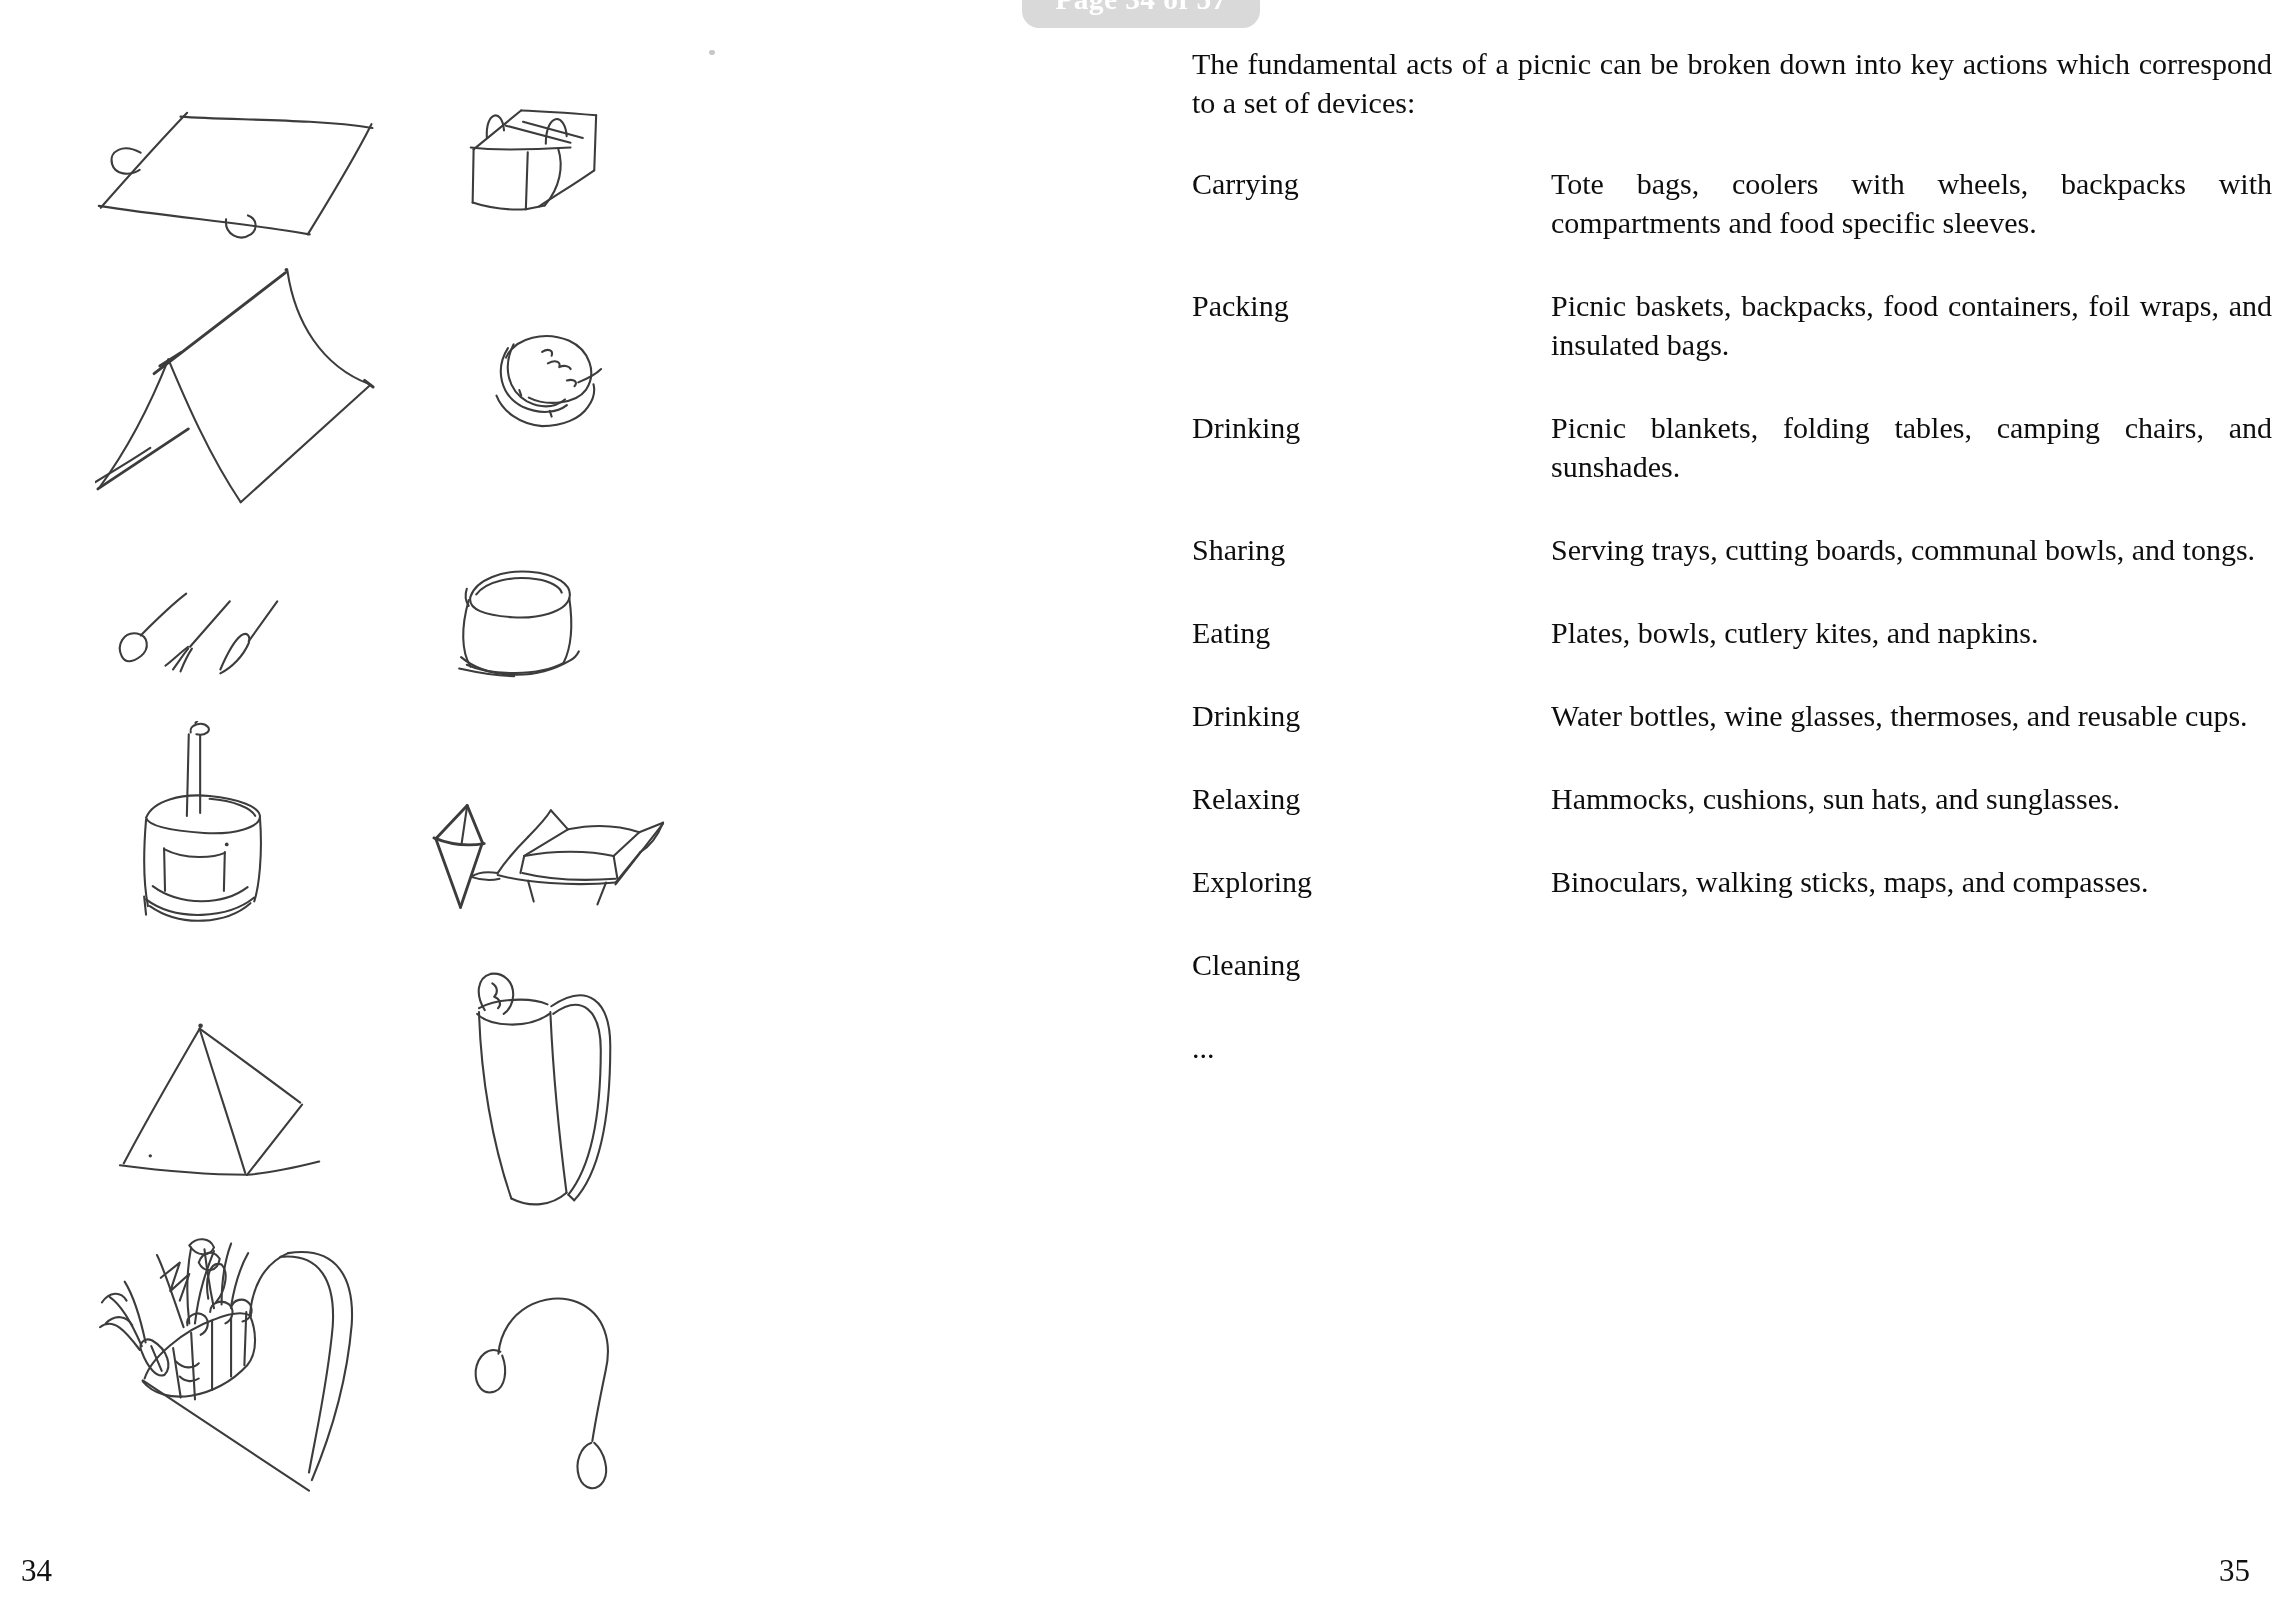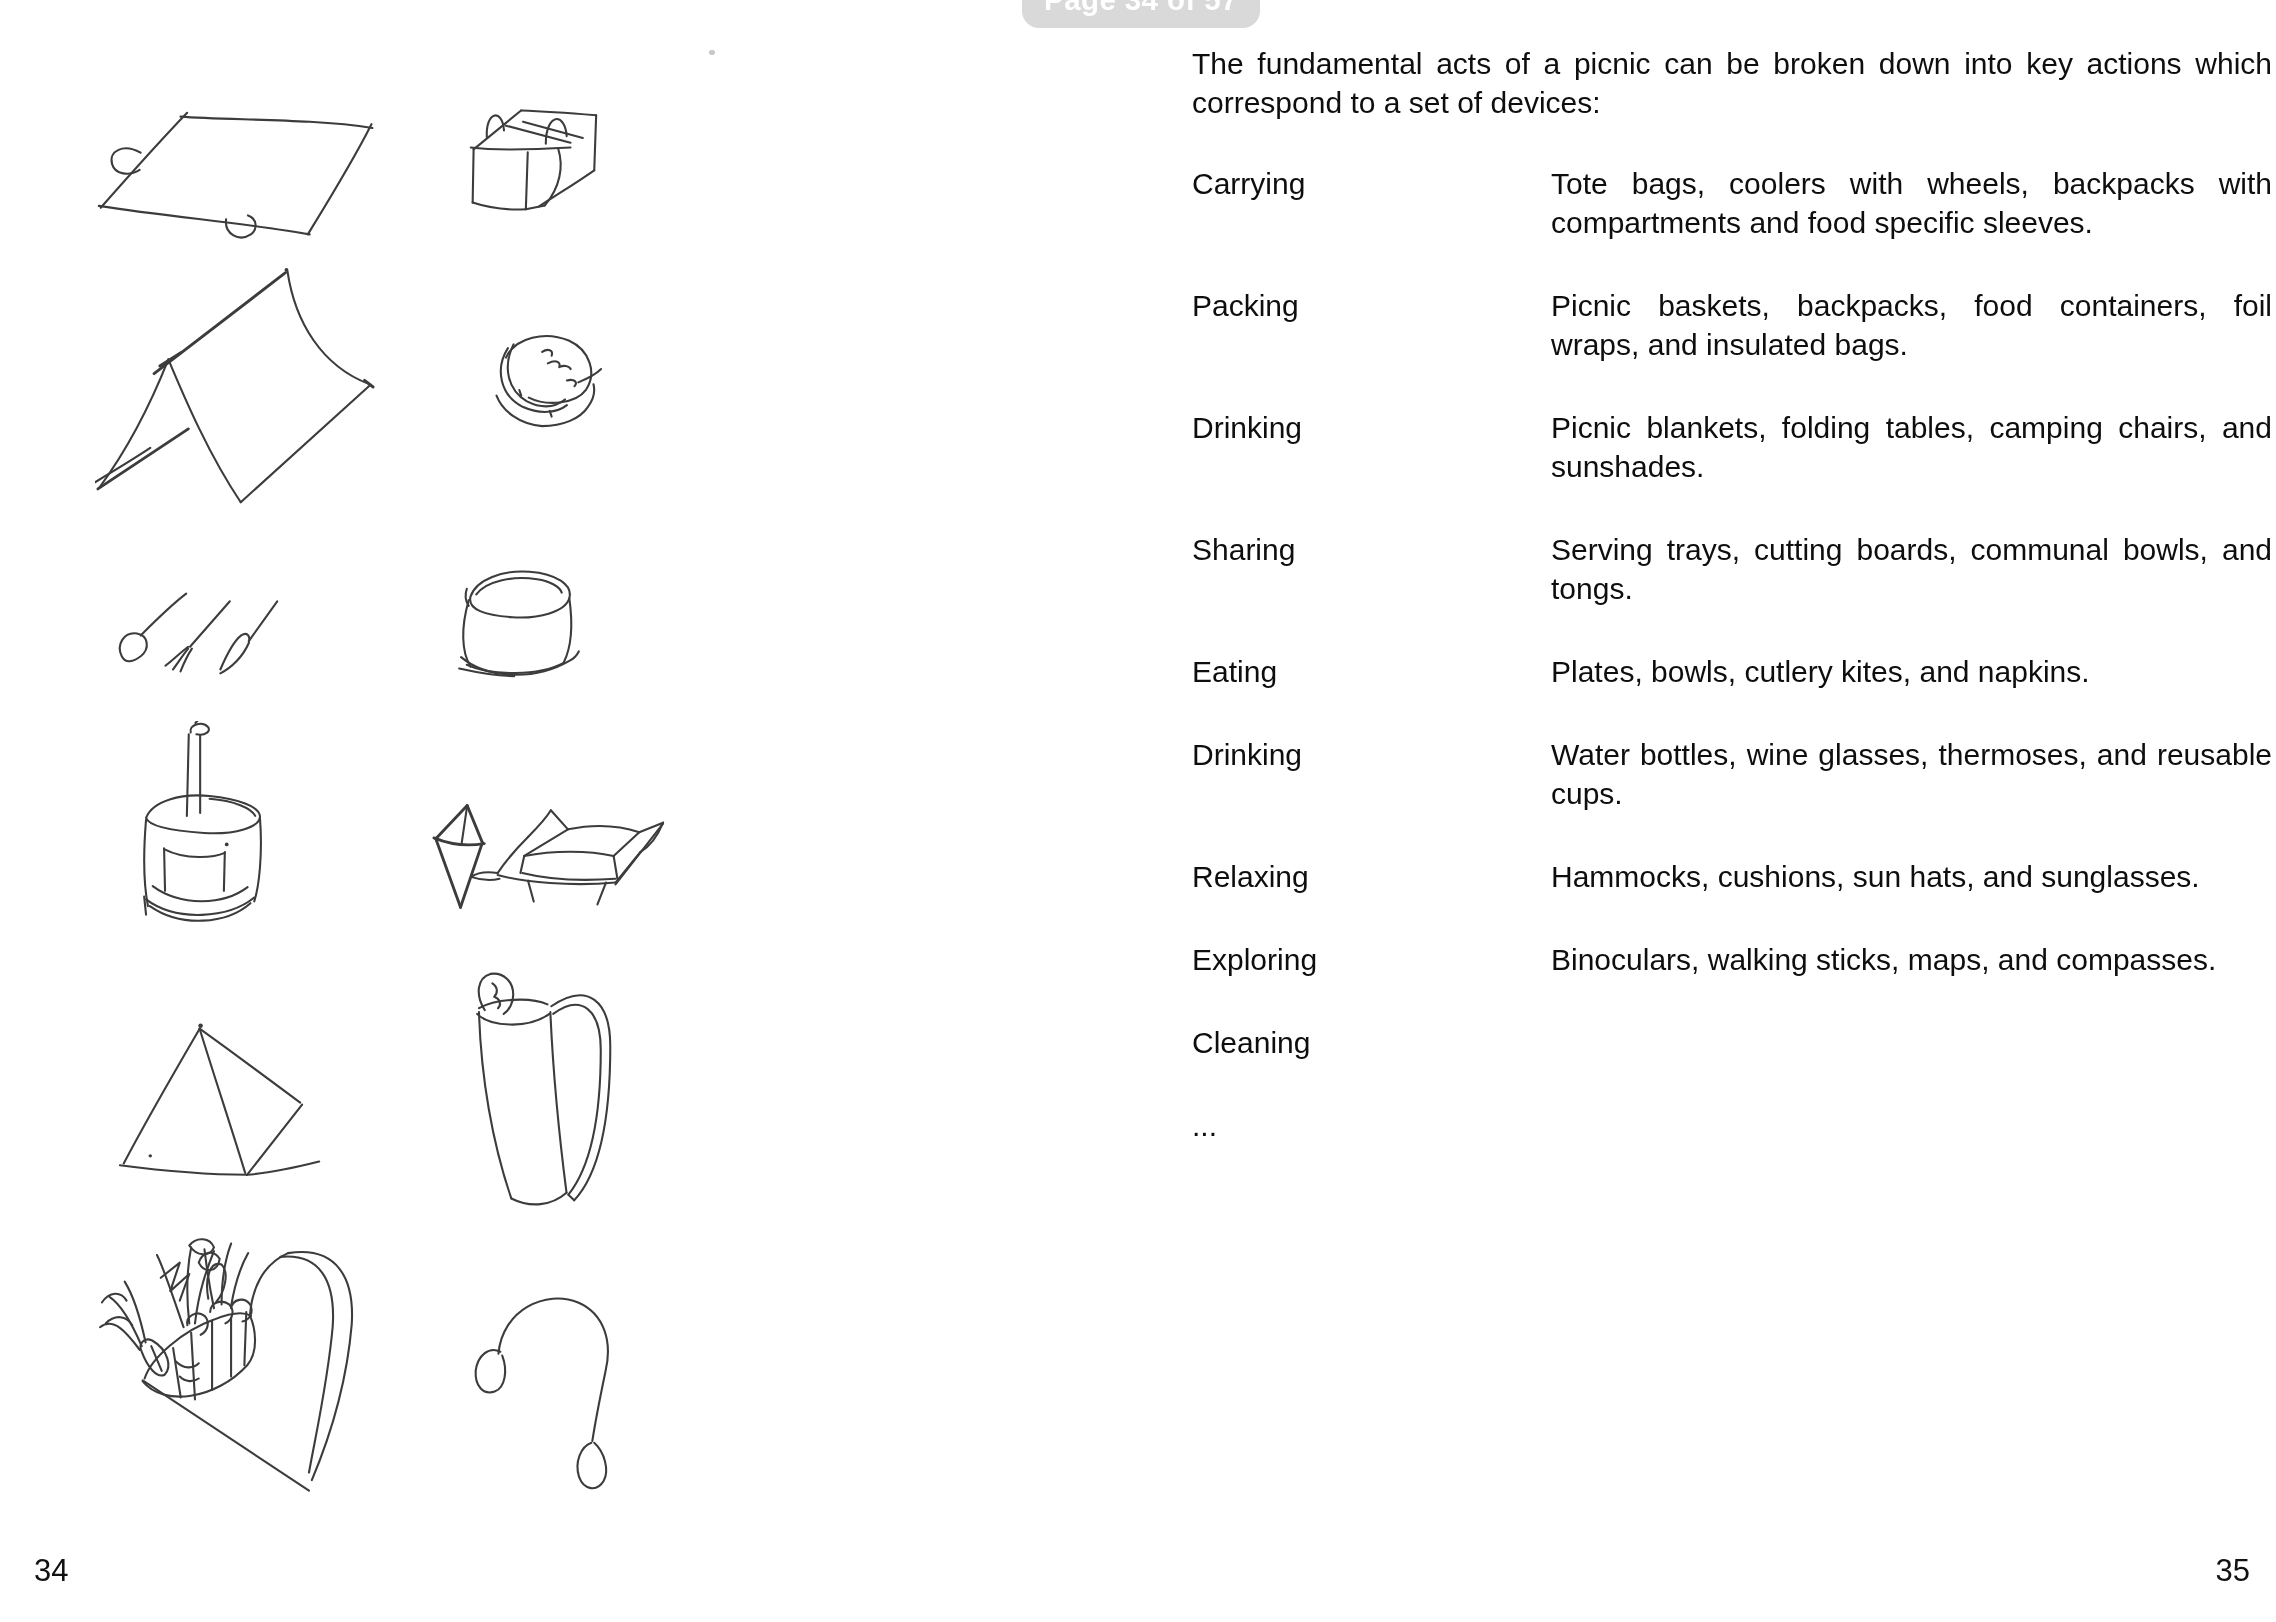--- a/index.html
+++ b/index.html
@@ -1,34 +1,34 @@
 <!DOCTYPE html>
 <html style="font-size:15px"><head>
 <meta charset="utf-8">
 <style>
   html,body{margin:0;padding:0;background:#ffffff;}
   .screen{
     position:relative;width:2277px;height:1623px;background:#ffffff;
-    font-family:Liberation Sans, sans-serif;color:#0e0e0e;overflow:hidden;
+    font-family:Liberation Serif, serif;color:#0e0e0e;overflow:hidden;
   }
   
   .badge{
     position:absolute;left:1022px;top:-28.5px;width:238px;height:56px;
     background:#d9d9d9;border-radius:17px;
     display:flex;align-items:center;justify-content:center;
   }
   .badge span{color:#ffffff;font-size:29.5px;font-weight:600;letter-spacing:0.4px;}
   
   .textblock{position:absolute;left:1192px;top:44px;width:1080px;font-size:30px;line-height:39px;}
   .intro{margin:0 0 42px 0;text-align:justify;}
   .action-row{display:grid;grid-template-columns:359px 721px;margin-bottom:44px;}
   .action-desc{text-align:justify;}
   .ellipsis-row{font-size:30px;}
   .pagenum{position:absolute;top:1553px;font-size:31px;color:#111;}
-  .pagenum.left{left:34px;}
+  .pagenum.left{left:21px;}
   .pagenum.right{right:27px;}
   .speck{position:absolute;left:709px;top:50px;width:5.7px;height:4.8px;background:#c6c6c6;border-radius:50%;}
   
   .sketch{position:absolute;}
   .sketch path{fill:none;stroke:#3c3c3c;stroke-width:2.2;stroke-linecap:round;stroke-linejoin:round;}
   .sketch path.b{stroke-width:3;}
   .sketch circle.dot{fill:#3c3c3c;stroke:none;}
 </style>
 </head>
 <body>

